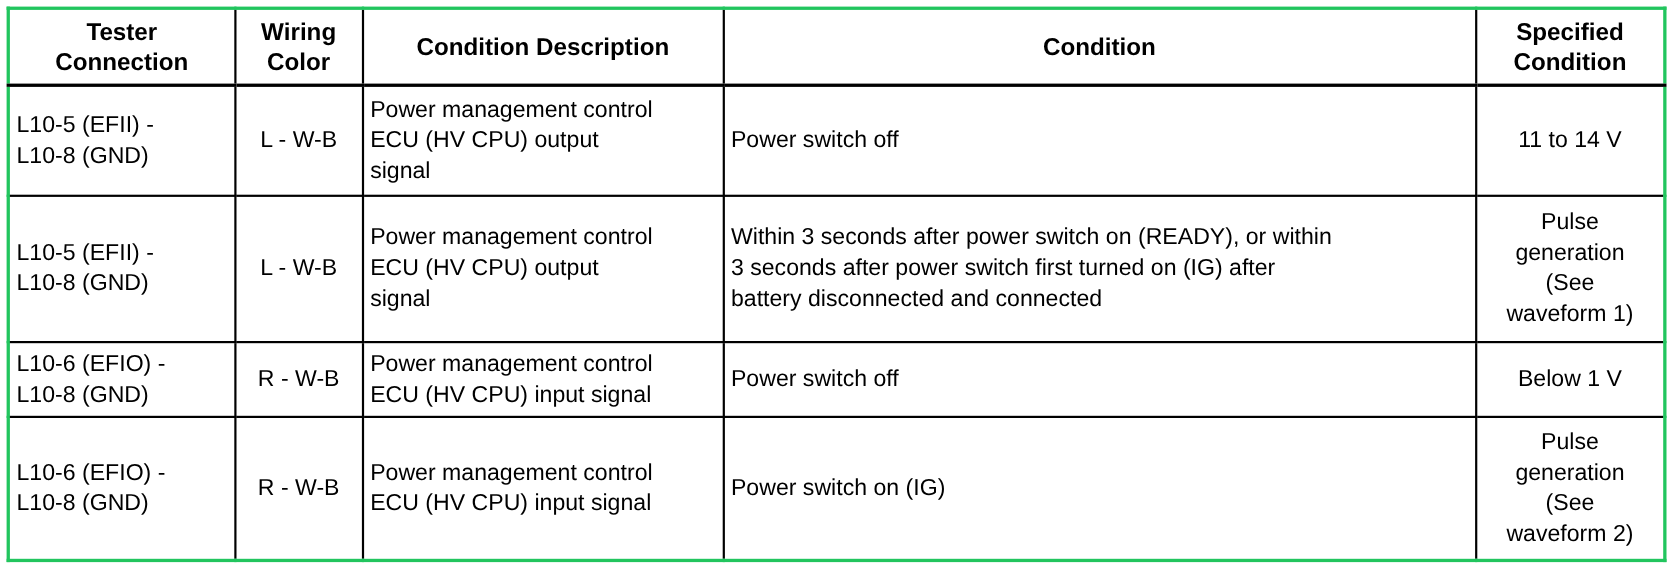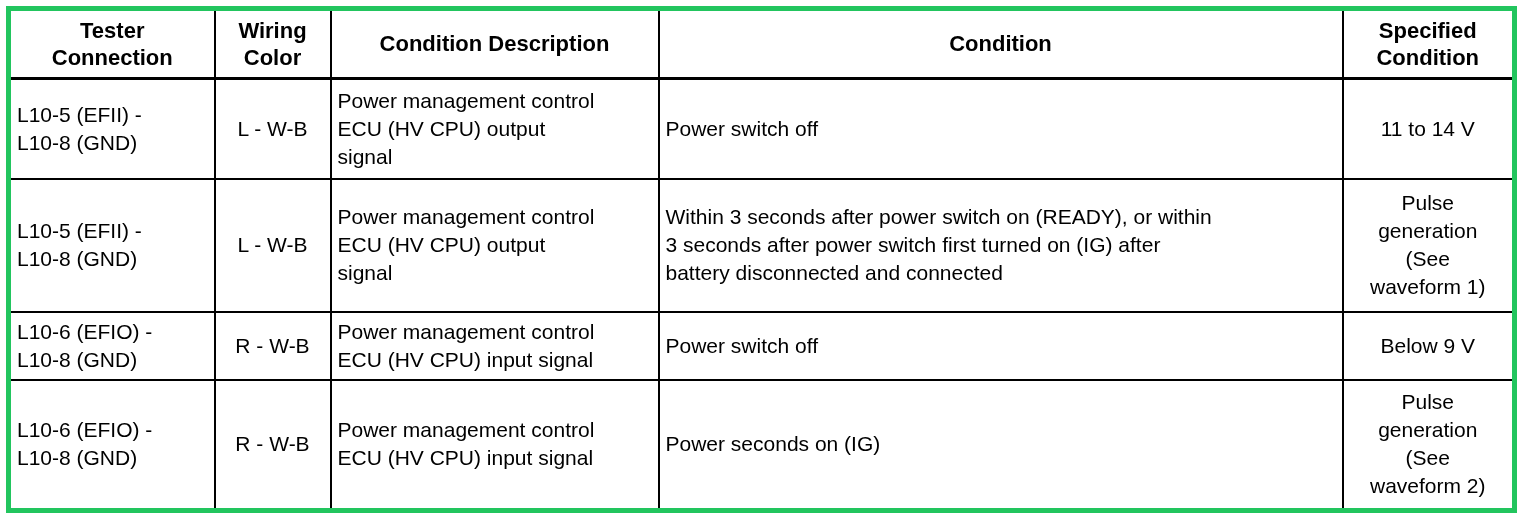--- a/index.html
+++ b/index.html
@@ -14,21 +14,21 @@
     background: #ffffff;
     font-family: "Liberation Sans", sans-serif;
     color: #000000;
     box-sizing: border-box;
   }
   table.spec-table {
     border-collapse: collapse;
     table-layout: fixed;
     width: 1506px;
     margin: 6px auto 0 6px;
-    border: 5px solid #22c55e;
+    border: 3px solid #22c55e;
   }
   table.spec-table th,
   table.spec-table td {
     border: 2px solid #000000;
     box-sizing: border-box;
     white-space: pre-line;
     overflow: hidden;
   }
   table.spec-table th {
     border-bottom: 3px solid #000000;
@@ -111,29 +111,29 @@
 (See
 waveform 1)</td>
       </tr>
       <tr class="r2">
         <td class="left">L10-6 (EFIO) -
 L10-8 (GND)</td>
         <td class="center">R - W-B</td>
         <td class="left">Power management control
 ECU (HV CPU) input signal</td>
         <td class="left">Power switch off</td>
-        <td class="center">Below 9 V</td>
+        <td class="center">Below 1 V</td>
       </tr>
       <tr class="r3">
         <td class="left">L10-6 (EFIO) -
 L10-8 (GND)</td>
         <td class="center">R - W-B</td>
         <td class="left">Power management control
 ECU (HV CPU) input signal</td>
-        <td class="left">Power seconds on (IG)</td>
+        <td class="left">Power switch on (IG)</td>
         <td class="center">Pulse
 generation
 (See
 waveform 2)</td>
       </tr>
     </tbody>
   </table>
 </div>
 
 </body></html>

